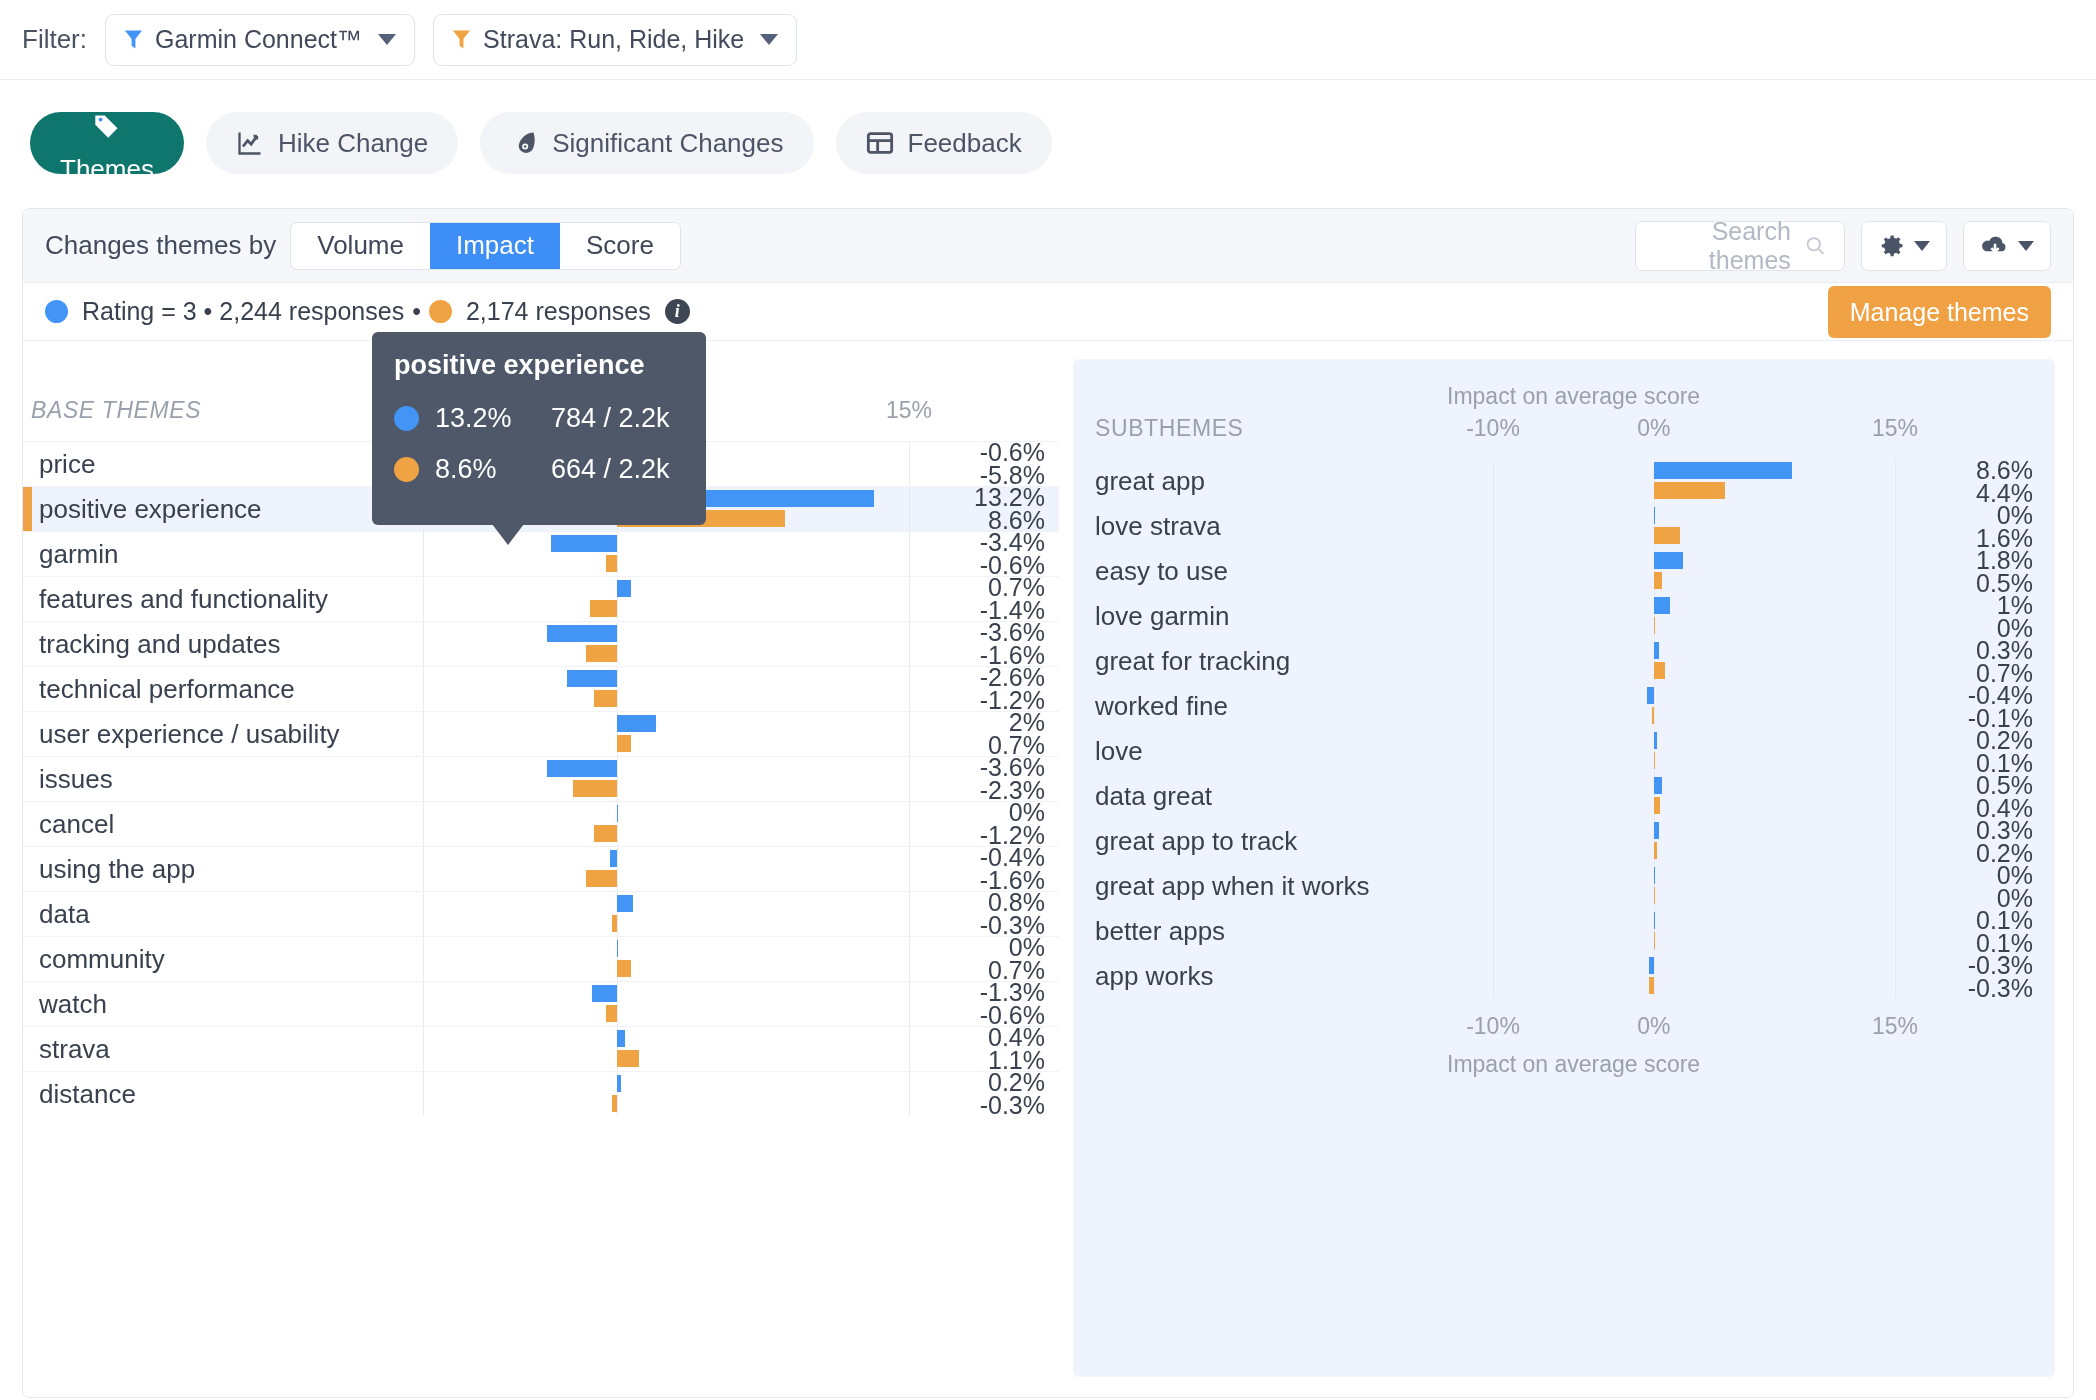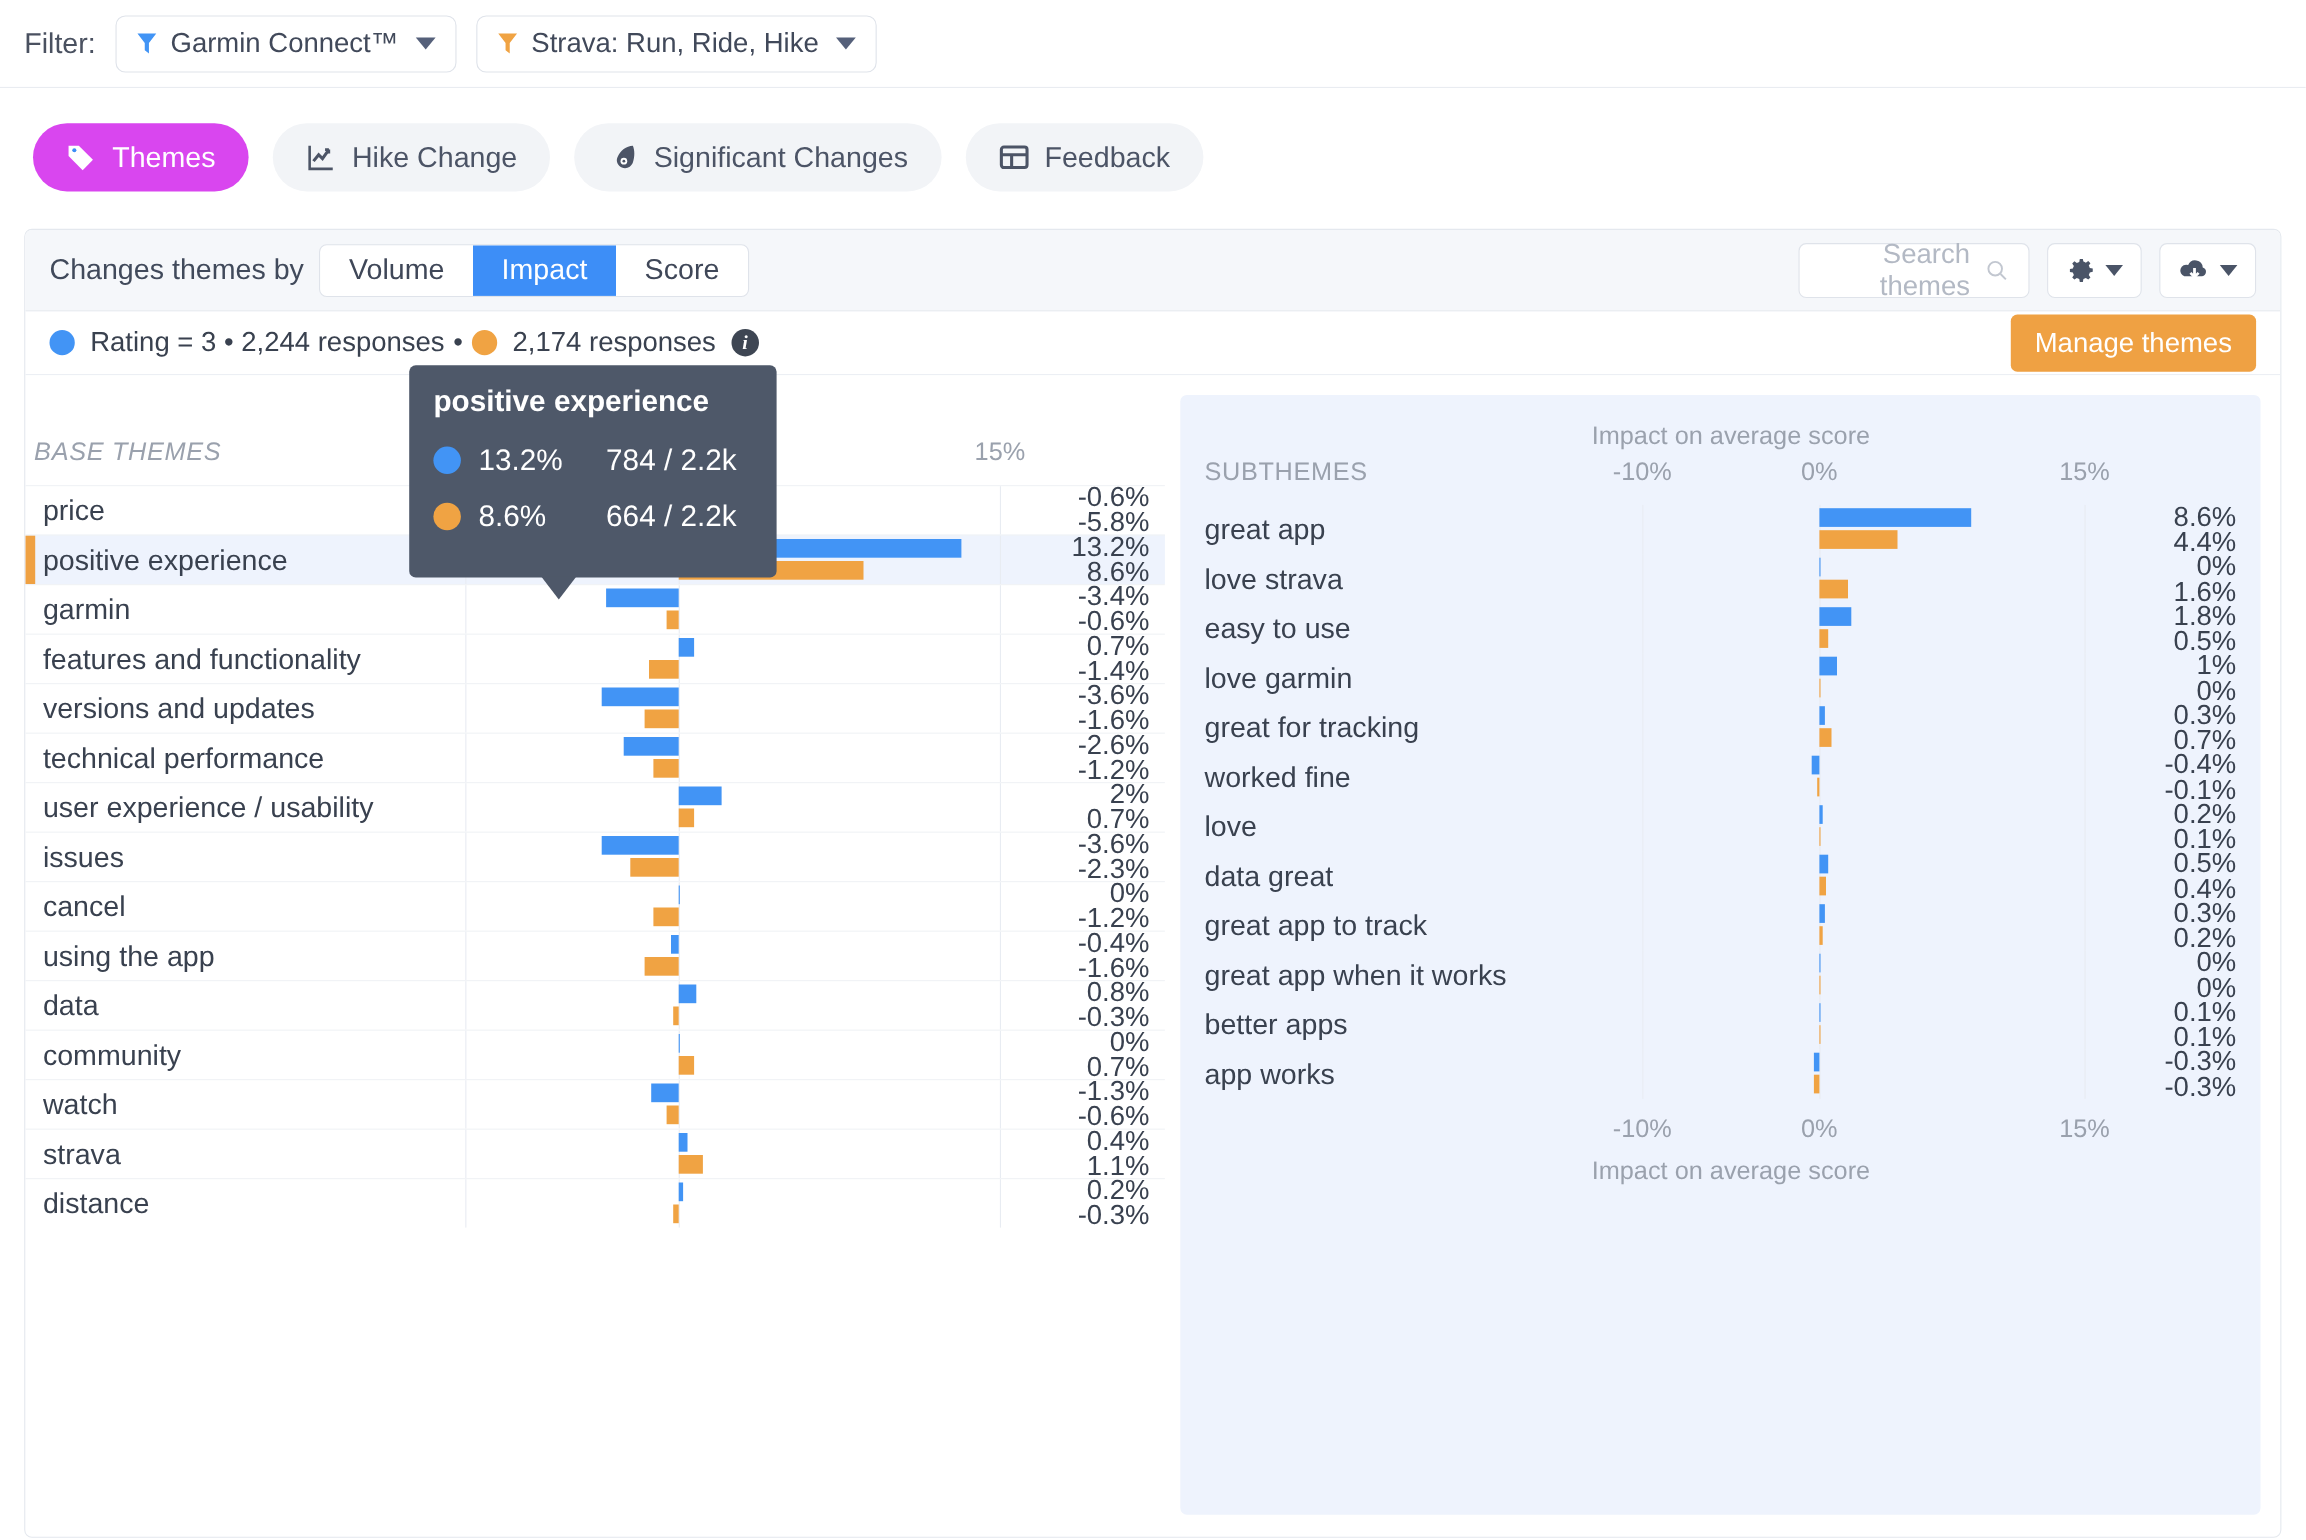--- a/index.html
+++ b/index.html
@@ -46,21 +46,21 @@
   }
 
   
   .tabs { display: flex; gap: 22px; padding: 32px 0 0 30px; }
   .tab {
     display: flex; align-items: center; gap: 14px;
     height: 62px; padding: 0 30px; border-radius: 31px;
     background: #f2f4f7; color: #4c5466; font-size: 26px;
     white-space: nowrap; cursor: pointer;
   }
-  .tab.active { background: #d946ef; color: #fff; }
+  .tab.active { background: #0f766e; color: #fff; flex-direction: column; }
   .tab svg { flex: none; }
 
   
   .card {
     margin: 34px 22px 0 22px;
     border: 1px solid #e4e8ee; border-radius: 7px;
     background: #fff; overflow: hidden;
     height: 1190px;
   }
 
@@ -361,21 +361,21 @@
                 <div class="gridline" style="left: 100%;"></div>
                 <div class="bar blue" style="left: 40%; width: 2.8%;"></div>
                 <div class="bar orange" style="left: 34.4%; width: 5.6%;"></div>
               </div>
               <div class="vals">
                 <div>0.7%</div>
                 <div>-1.4%</div>
               </div>
             </div>
             <div class="row">
-              <div class="row-label">versions and updates</div>
+              <div class="row-label">tracking and updates</div>
               <div class="plot">
                 <div class="gridline" style="left: 0%;"></div>
                 <div class="gridline" style="left: 40%;"></div>
                 <div class="gridline" style="left: 100%;"></div>
                 <div class="bar blue" style="left: 25.6%; width: 14.4%;"></div>
                 <div class="bar orange" style="left: 33.6%; width: 6.4%;"></div>
               </div>
               <div class="vals">
                 <div>-3.6%</div>
                 <div>-1.6%</div>

